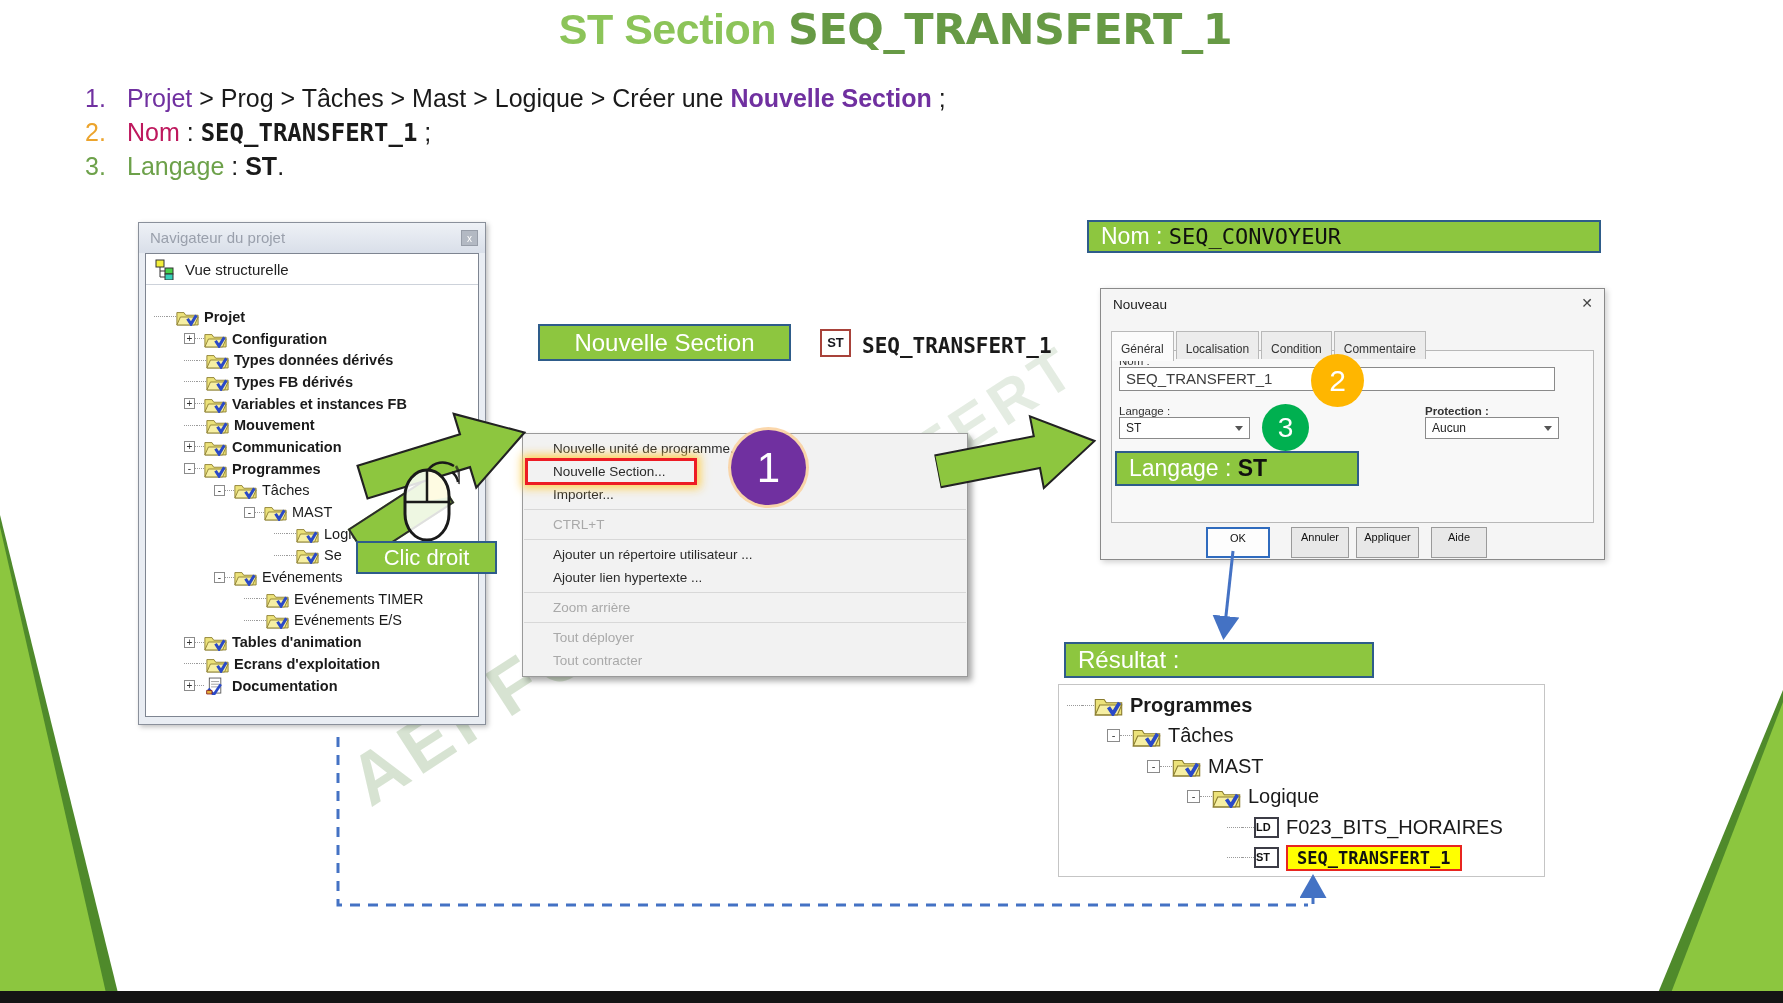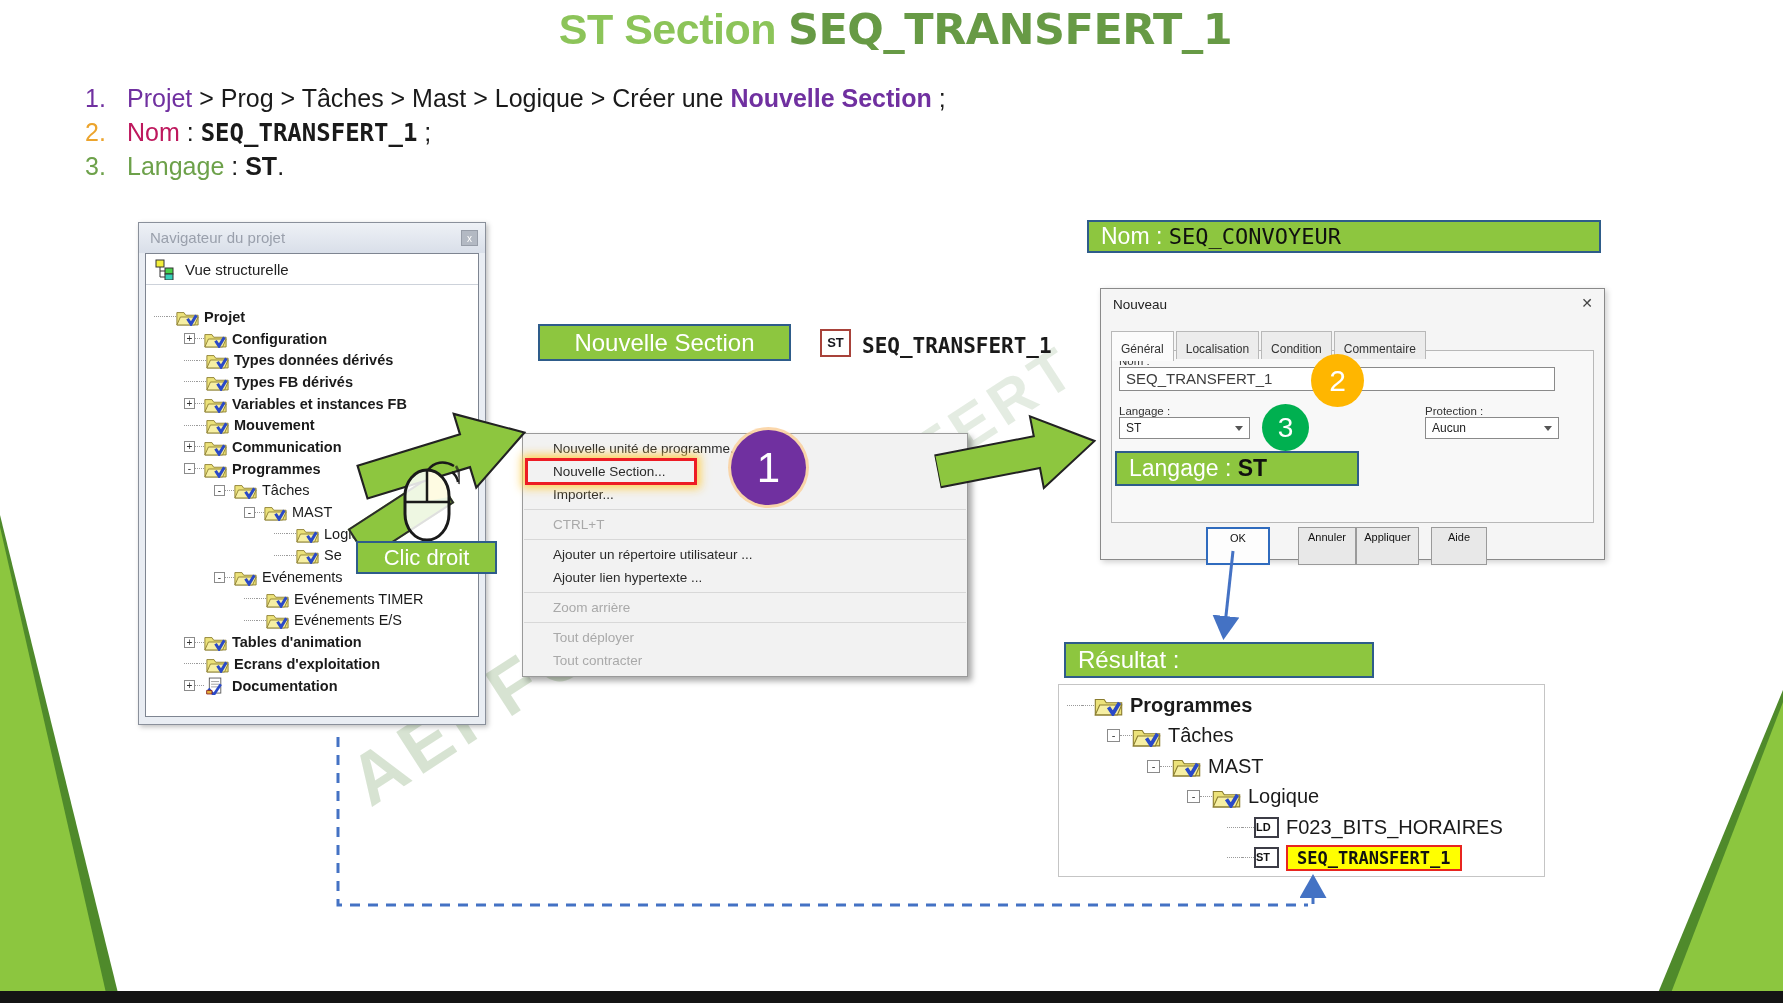--- a/index.html
+++ b/index.html
@@ -67,21 +67,21 @@
        border:1px solid #b8b8b8;border-bottom:none;margin-right:2px;}
   .tab.active{background:#fbfbfb;padding-bottom:5px;}
   .tabpanel{position:absolute;left:10px;right:10px;top:61px;height:171px;background:#f8f8f8;border:1px solid #b8b8b8;}
   .flabel{position:absolute;font-size:11.5px;color:#333;}
   .tfield{position:absolute;background:#fff;border:1px solid #8a8a8a;box-sizing:border-box;
           font-size:15px;color:#3c3c3c;padding:2px 0 0 6px;}
   .dd{position:absolute;background:#fff;border:1px solid #8a8a8a;box-sizing:border-box;
       font-size:12px;color:#222;padding:3px 0 0 6px;}
   .dd .dda{position:absolute;right:6px;top:8px;width:0;height:0;border-left:4px solid transparent;
            border-right:4px solid transparent;border-top:5px solid #555;}
-  .dbtn{position:absolute;height:38px;background:#e8e8e8;border:1px solid #9a9a9a;box-sizing:border-box;
+  .dbtn{position:absolute;height:31px;background:#e8e8e8;border:1px solid #9a9a9a;box-sizing:border-box;
         font-size:11px;color:#111;text-align:center;line-height:19px;}
   .dbtn.primary{background:#fdfdfd;border:2px solid #2f6bbe;}
 
   
   .resbox{left:1058px;top:684px;width:487px;height:193px;background:#fff;border:1px solid #c5c5c5;padding-top:5px;box-sizing:border-box;}
   .rrow{display:flex;align-items:center;height:30.5px;white-space:nowrap;font-size:20px;}
   .rrow .expbox{width:13px;height:13px;font-size:11px;line-height:11px;}
   .rrow .lbl{margin-left:7px;}
   .secicon{flex:none;width:25px;height:21px;background:#fff;border:2px solid #3c3c46;box-sizing:border-box;
            font-size:11px;font-weight:bold;text-align:center;line-height:17px;color:#111;}
@@ -445,28 +445,28 @@
     <div class="dlg-title">Nouveau</div>
     <div class="dlg-x">✕</div>
     <div class="tabbar">
       <span class="tab active">Général</span><span class="tab">Localisation</span><span class="tab">Condition</span><span class="tab">Commentaire</span>
     </div>
     <div class="tabpanel"></div>
     <div class="flabel" style="left:18px;top:66px;">Nom :</div>
     <div class="tfield" style="left:18px;top:78px;width:436px;height:24px;">SEQ_TRANSFERT_1</div>
     <div class="flabel" style="left:18px;top:116px;">Langage :</div>
     <div class="dd" style="left:18px;top:128px;width:131px;height:22px;"><span>ST</span><span class="dda"></span></div>
-    <div class="flabel" style="left:324px;top:116px;">Protection :</div>
+    <div class="flabel" style="left:324px;top:116px;font-weight:bold;">Protection :</div>
     <div class="dd" style="left:324px;top:128px;width:134px;height:22px;"><span>Aucun</span><span class="dda"></span></div>
     <div class="banner" style="position:absolute;left:14px;top:162px;width:244px;height:35px;font-size:23px;z-index:3;">
       <span style="white-space:pre;">Langage : </span>
       <span class="blk b">ST</span>
     </div>
     <div class="dbtn primary" style="left:105px;top:238px;width:64px;">OK</div>
-    <div class="dbtn" style="left:190px;top:238px;width:58px;margin-left:7px;">Annuler</div>
+    <div class="dbtn" style="left:190px;top:238px;width:58px;">Annuler</div>
     <div class="dbtn" style="left:255px;top:238px;width:63px;">Appliquer</div>
     <div class="dbtn" style="left:330px;top:238px;width:56px;">Aide</div>
   </div>
 
   <div class="abs circ" style="left:1311px;top:354px;width:53px;height:53px;background:#ffb600;font-size:30px;">2</div>
   <div class="abs circ" style="left:1262px;top:404px;width:47px;height:47px;background:#00b050;font-size:28px;">3</div>
 
   <div class="abs banner" style="left:1064px;top:642px;width:310px;height:36px;font-size:24px;">
     <span>Résultat :</span>
   </div>

